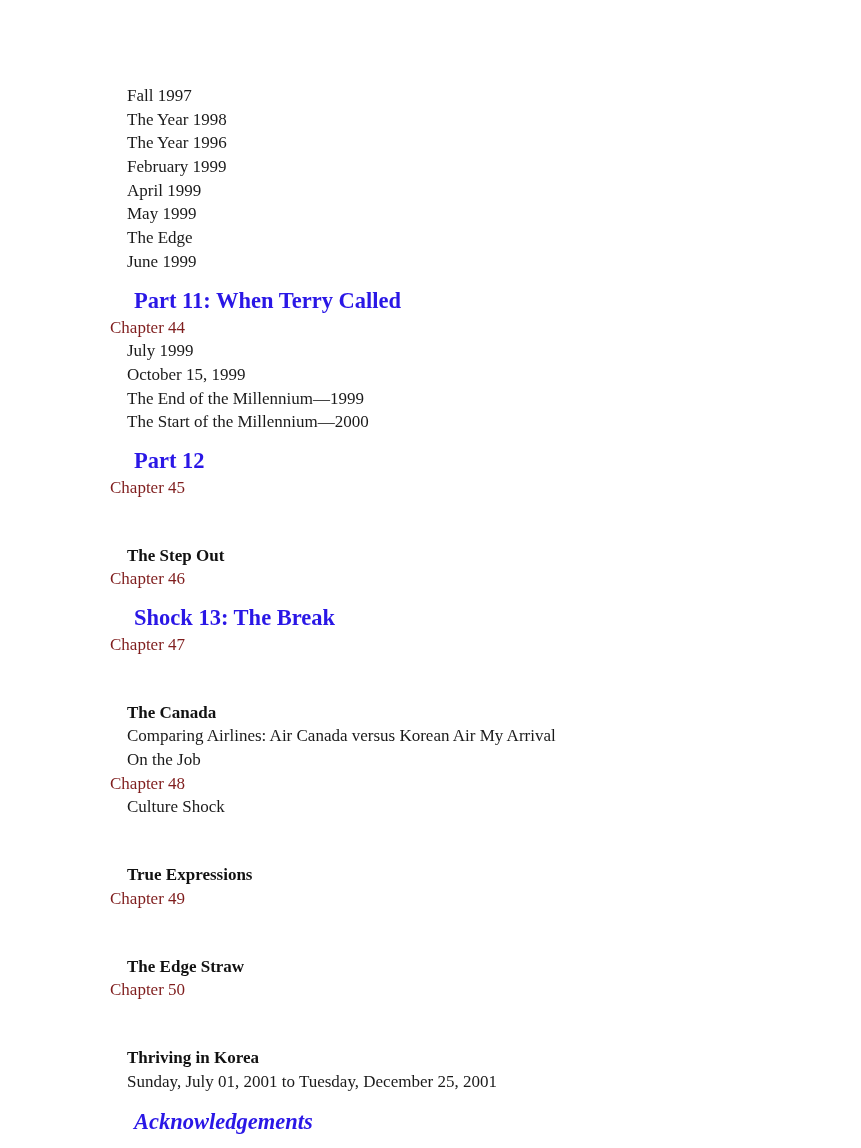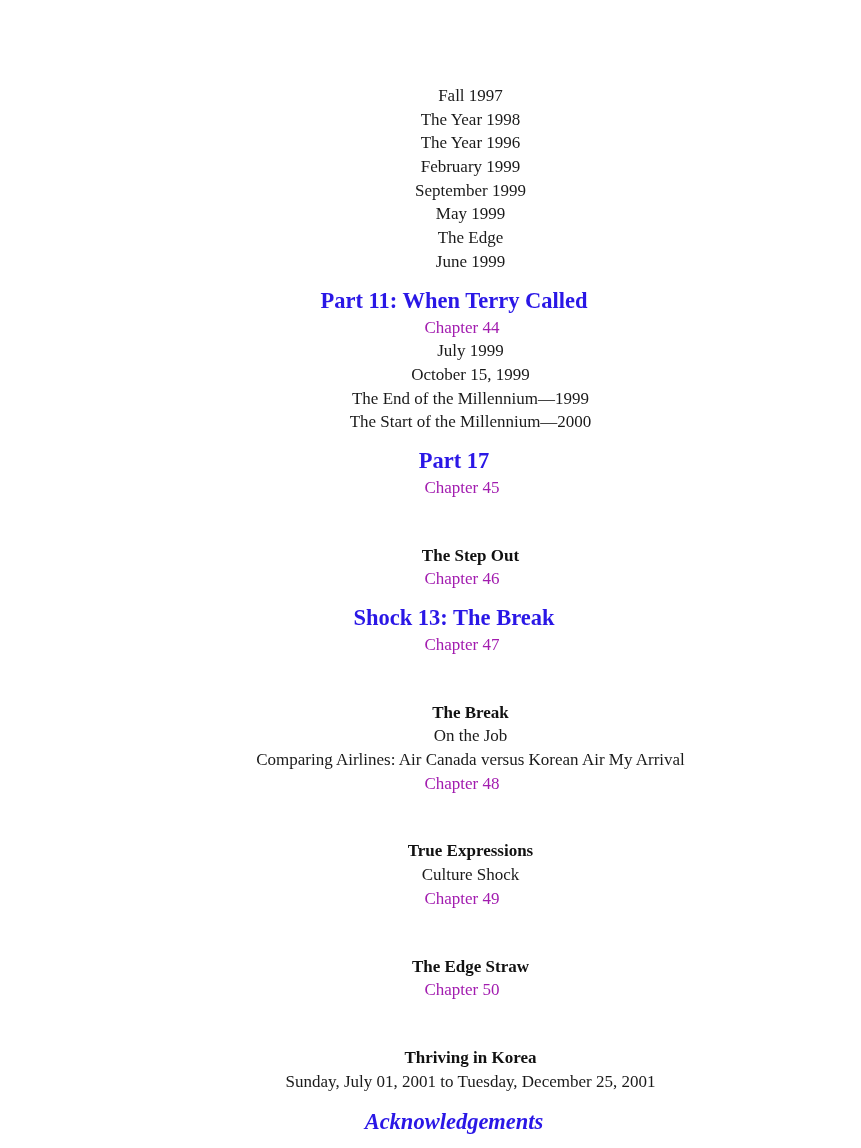--- a/index.html
+++ b/index.html
@@ -10,89 +10,89 @@
     body {
       width: 861px;
       height: 1148px;
       position: relative;
       font-family: "Liberation Serif", serif;
       color: #1a1a1a;
       overflow: hidden;
     }
     .toc {
       position: absolute;
-      left: 84px;
+      left: 94px;
       top: 84px;
       width: 740px;
-      text-align: center;
     }
     .entry {
       font-size: 17px;
       line-height: 23.7px;
       height: 23.7px;
       white-space: nowrap;
     }
     .lvl3 {
       padding-left: 33px;
       color: #1a1a1a;
     }
     .lvl3.bold {
       font-weight: bold;
       color: #111111;
       margin-top: 44px;
     }
     .lvl2 {
       padding-left: 16px;
-      color: #a21caf;
+      color: #7f1d1d;
     }
     .part {
       font-size: 22.5px;
       font-weight: bold;
       color: #2a17e6;
       line-height: 30px;
       margin-top: 12px;
       height: 30px;
       white-space: nowrap;
+      margin-left: 40px;
     }
     .part.ack { margin-top: 14px; font-style: italic; }
   </style>
 </head>
 <body>
 
 <div class="toc">
 
   <div class="entry lvl3">Fall 1997</div>
   <div class="entry lvl3">The Year 1998</div>
   <div class="entry lvl3">The Year 1996</div>
   <div class="entry lvl3">February 1999</div>
-  <div class="entry lvl3">September 1999</div>
+  <div class="entry lvl3">April 1999</div>
   <div class="entry lvl3">May 1999</div>
   <div class="entry lvl3">The Edge</div>
   <div class="entry lvl3">June 1999</div>
 
   <div class="part">Part 11: When Terry Called</div>
   <div class="entry lvl2">Chapter 44</div>
   <div class="entry lvl3">July 1999</div>
   <div class="entry lvl3">October 15, 1999</div>
   <div class="entry lvl3">The End of the Millennium—1999</div>
   <div class="entry lvl3">The Start of the Millennium—2000</div>
 
-  <div class="part">Part 17</div>
+  <div class="part">Part 12</div>
   <div class="entry lvl2">Chapter 45</div>
   <div class="entry lvl3 bold">The Step Out</div>
   <div class="entry lvl2">Chapter 46</div>
 
   <div class="part">Shock 13: The Break</div>
   <div class="entry lvl2">Chapter 47</div>
-  <div class="entry lvl3 bold">The Break</div>
+  <div class="entry lvl3 bold">The Canada</div>
+  <div class="entry lvl3">Comparing Airlines: Air Canada versus Korean Air My Arrival</div>
   <div class="entry lvl3">On the Job</div>
-  <div class="entry lvl3">Comparing Airlines: Air Canada versus Korean Air My Arrival</div>
   <div class="entry lvl2">Chapter 48</div>
+  <div class="entry lvl3">Culture Shock</div>
   <div class="entry lvl3 bold">True Expressions</div>
-  <div class="entry lvl3">Culture Shock</div>
   <div class="entry lvl2">Chapter 49</div>
   <div class="entry lvl3 bold">The Edge Straw</div>
   <div class="entry lvl2">Chapter 50</div>
   <div class="entry lvl3 bold">Thriving in Korea</div>
   <div class="entry lvl3">Sunday, July 01, 2001 to Tuesday, December 25, 2001</div>
 
   <div class="part ack">Acknowledgements</div>
 </div>
 
 </body></html>

